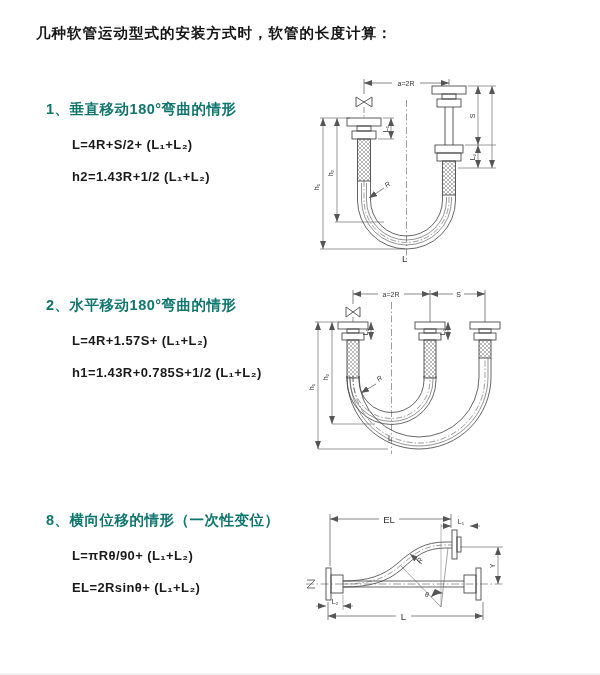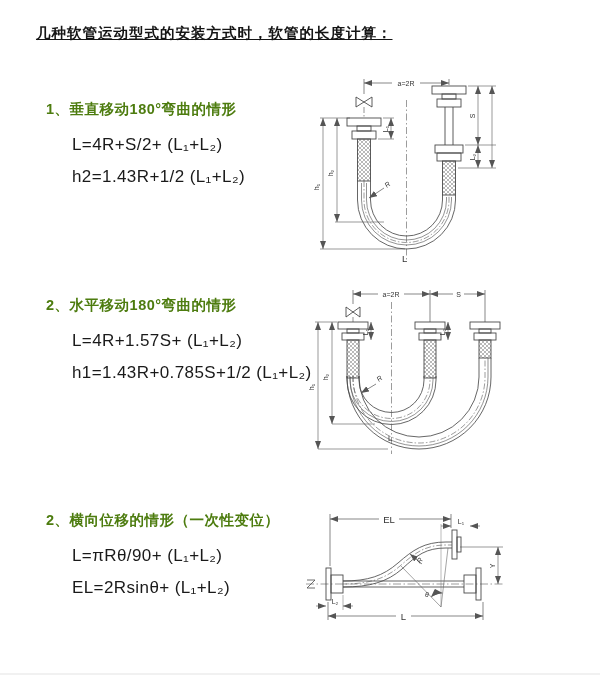--- a/index.html
+++ b/index.html
@@ -3,32 +3,32 @@
 <meta charset="utf-8">
 <style>
   html,body{margin:0;padding:0;}
   body{
     width:600px;height:675px;background:#ffffff;position:relative;
     font-family:"Liberation Sans","DejaVu Sans",sans-serif;
     color:#1c1c1c;overflow:hidden;
   }
   .page-title{
     position:absolute;left:36px;top:24px;font-size:14.5px;font-weight:700;
-    letter-spacing:1px;color:#151515;text-decoration:underline;
+    letter-spacing:1px;color:#151515;
   }
   .section{position:absolute;left:46px;}
   #section-1{top:100px;}
   #section-2{top:296px;}
   #section-3{top:511px;}
   .section-heading{
-    font-size:14.5px;font-weight:700;letter-spacing:0.5px;color:#4d7c0f;
+    font-size:14.5px;font-weight:700;letter-spacing:0.5px;color:#0f766e;
     margin:0 0 10px 0;
   }
   .formula{
-    font-size:17px;font-weight:400;letter-spacing:0.4px;color:#1a1a1a;
+    font-size:13px;font-weight:700;letter-spacing:0.4px;color:#1a1a1a;
     margin:0 0 0 26px;line-height:32px;white-space:nowrap;
   }
   .diagram{position:absolute;}
   #diagram-1{left:306px;top:70px;}
   #diagram-2{left:303px;top:282px;}
   #diagram-3{left:298px;top:504px;}
   svg{display:block;}
   svg text{fill:#333;font-family:"Liberation Sans","DejaVu Sans",sans-serif;}
   .dim-label{font-size:7px;}
   .bottom-edge{position:absolute;left:0;bottom:0;width:600px;height:2px;background:#f1f1f1;}
@@ -44,21 +44,21 @@
   <div class="formula">h2=1.43R+1/2 (L₁+L₂)</div>
 </div>
 
 <div class="section" id="section-2">
   <div class="section-heading">2、水平移动180°弯曲的情形</div>
   <div class="formula">L=4R+1.57S+ (L₁+L₂)</div>
   <div class="formula">h1=1.43R+0.785S+1/2 (L₁+L₂)</div>
 </div>
 
 <div class="section" id="section-3">
-  <div class="section-heading">2、横向位移的情形（一次性变位）</div>
+  <div class="section-heading">8、横向位移的情形（一次性变位）</div>
   <div class="formula">L=πRθ/90+ (L₁+L₂)</div>
   <div class="formula">EL=2Rsinθ+ (L₁+L₂)</div>
 </div>
 
 <svg class="diagram" id="diagram-1" width="292" height="198" viewBox="0 0 292 198">
   <defs>
     <marker id="ar" markerUnits="userSpaceOnUse" markerWidth="9" markerHeight="8" refX="8" refY="3" orient="auto-start-reverse">
       <path d="M0,0 L8,3 L0,6 Z" fill="#555"></path>
     </marker>
     <pattern id="hatch" width="4" height="4" patternUnits="userSpaceOnUse">

